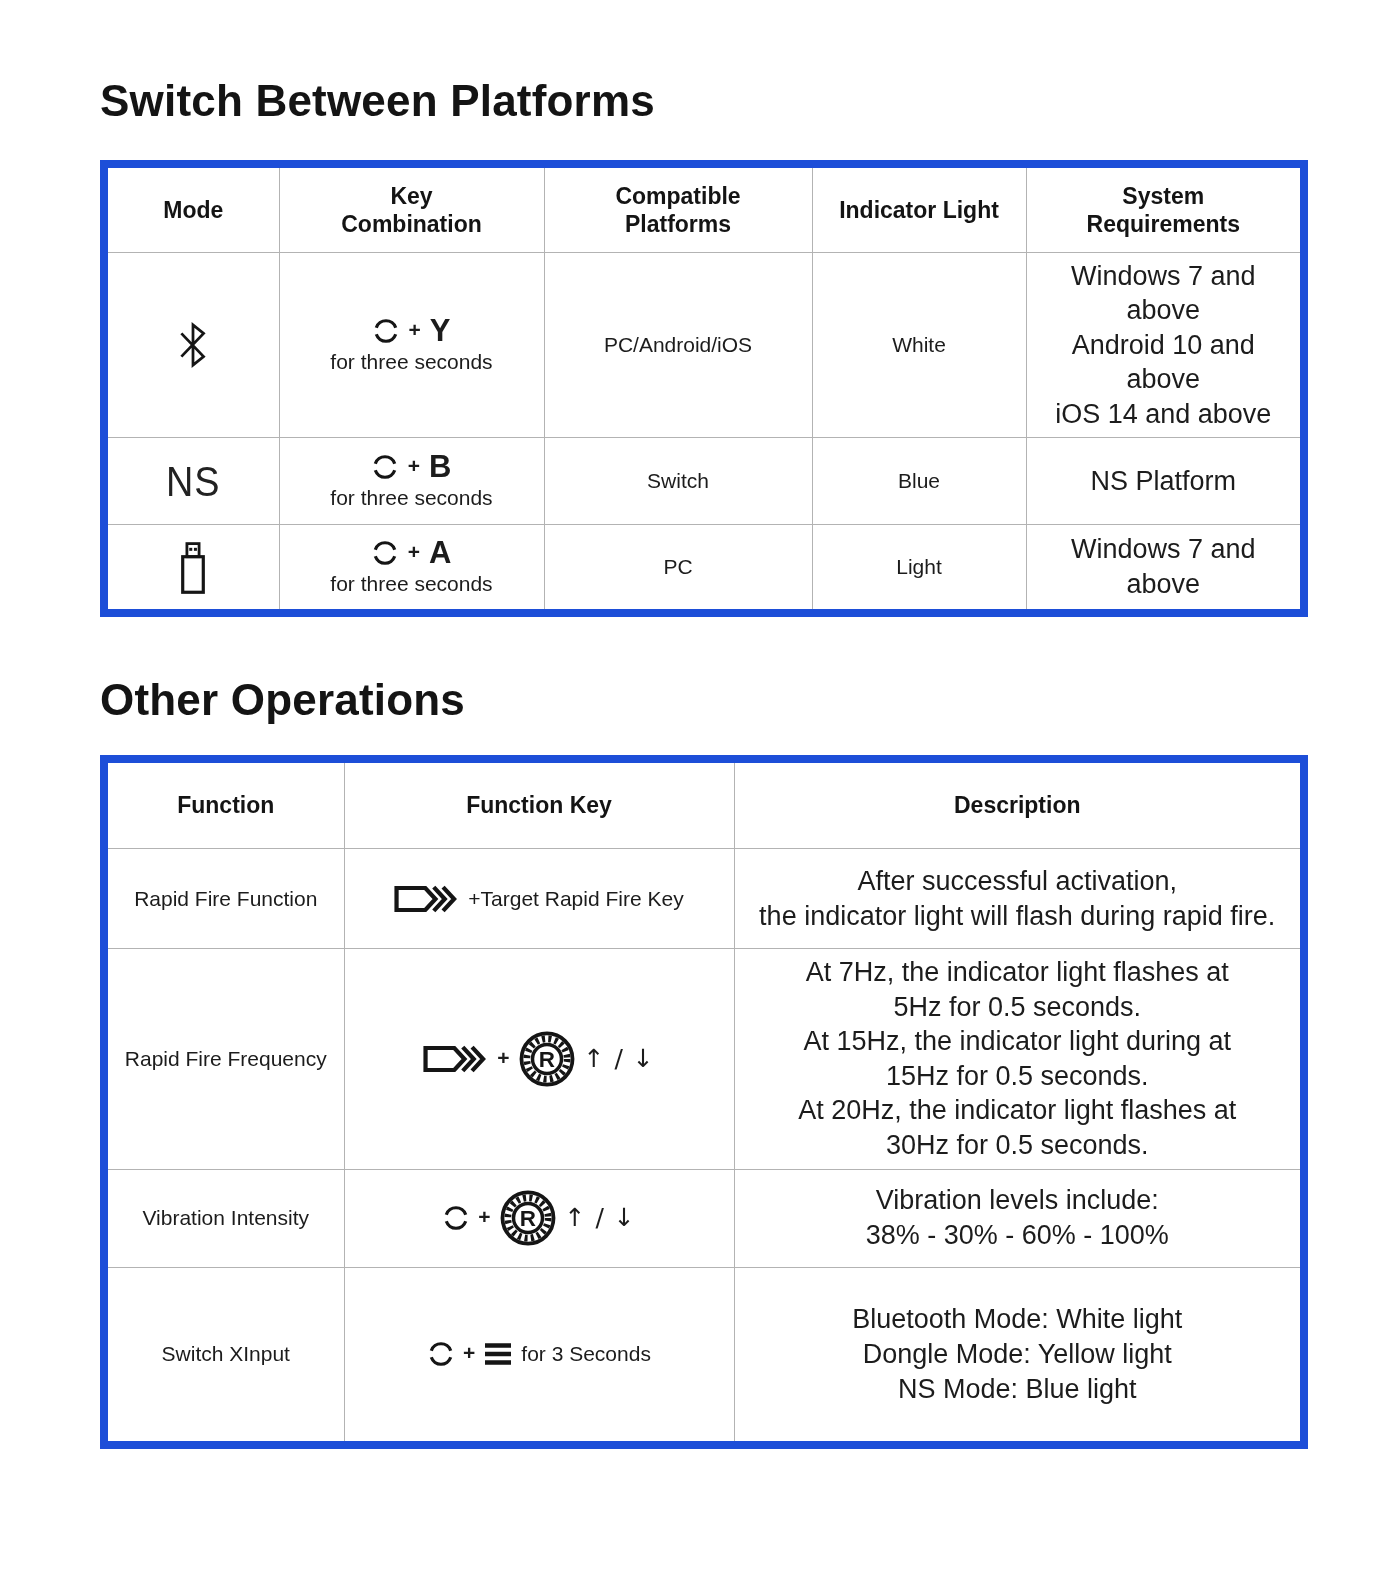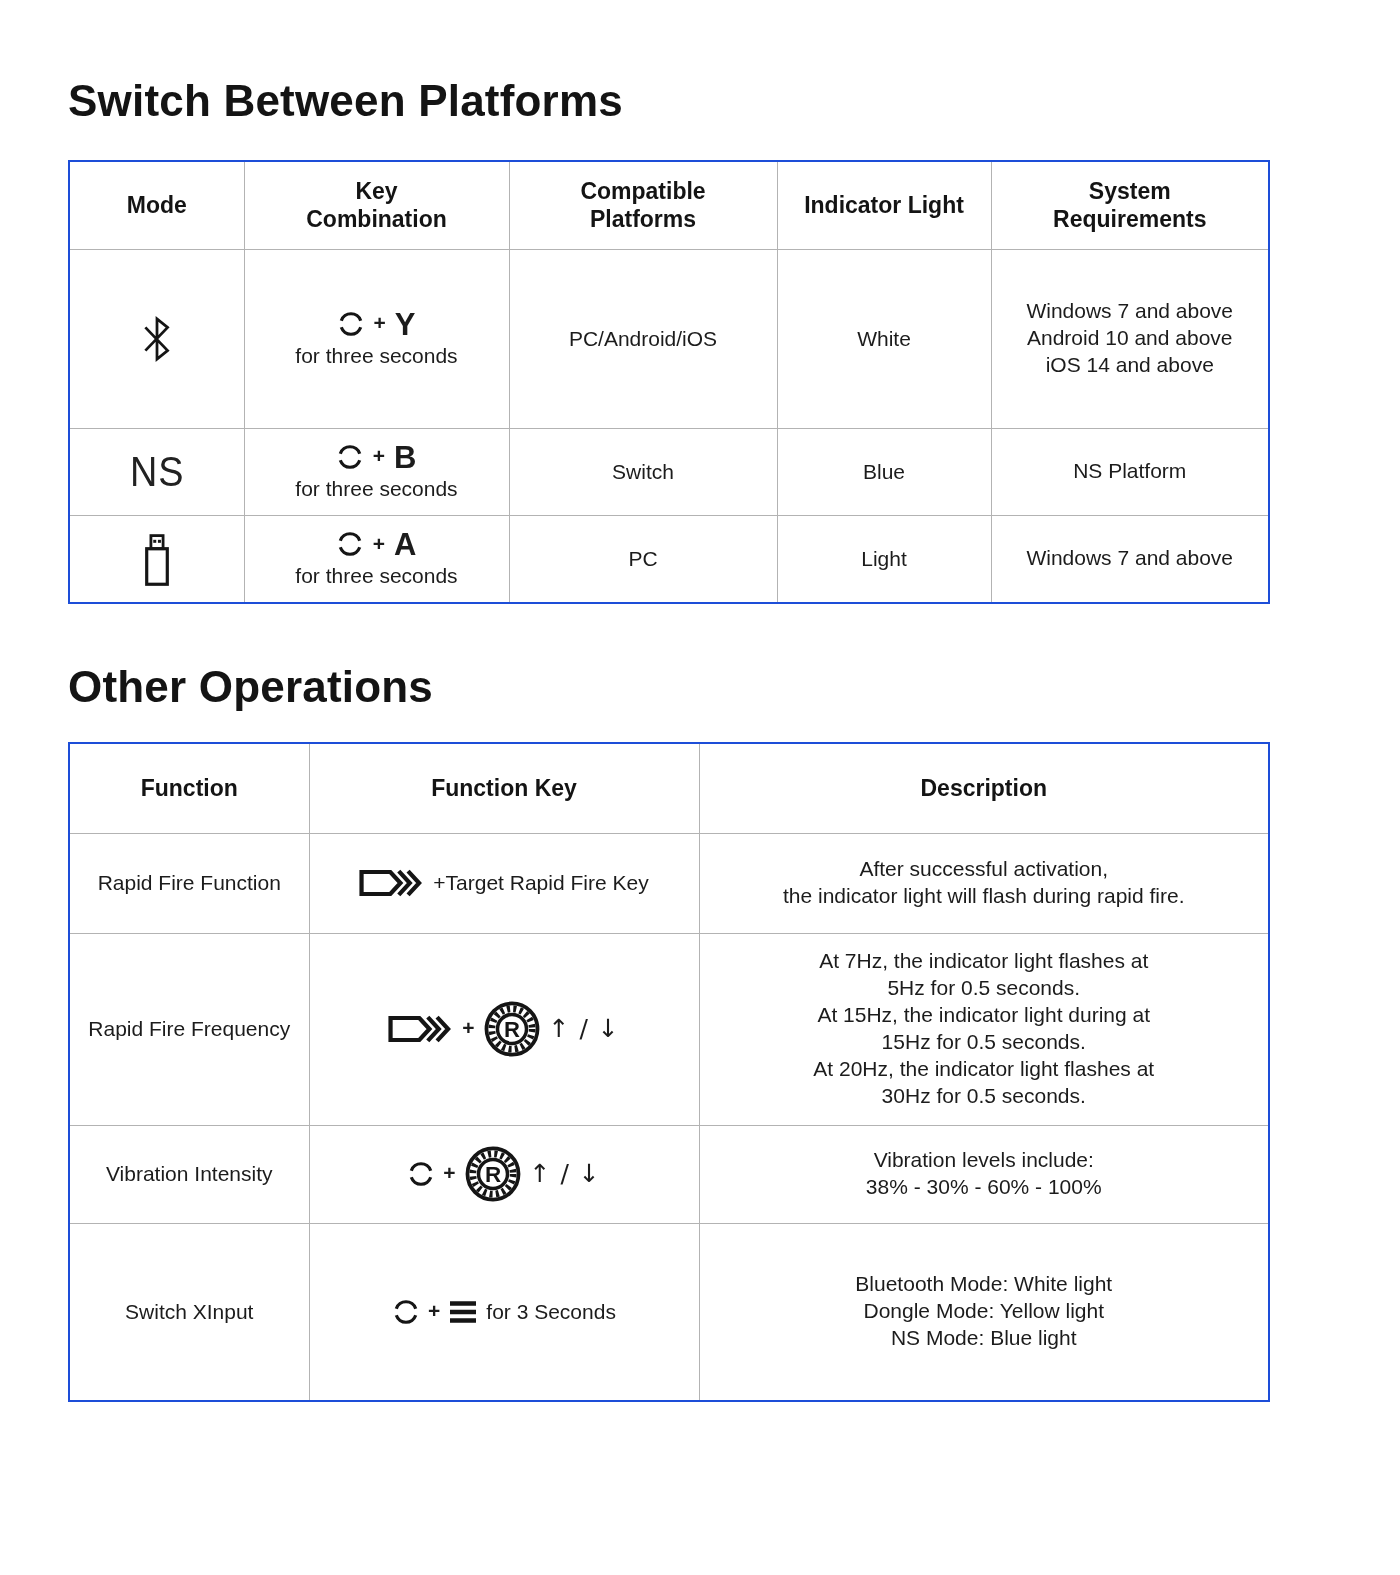--- a/index.html
+++ b/index.html
@@ -6,21 +6,21 @@
     margin: 0;
     padding: 0;
     background: #ffffff;
     font-family: "Liberation Sans", "DejaVu Sans", sans-serif;
     color: #1c1c1c;
   }
   .page {
     width: 1400px;
     height: 1575px;
     box-sizing: border-box;
-    padding: 76px 100px 0 68px;
+    padding: 76px 100px 0 100px;
     background: #ffffff;
   }
   h1.section-title {
     font-size: 44px;
     font-weight: 800;
     letter-spacing: 0.2px;
     margin: 0 0 34px 0;
     color: #141414;
   }
   h1.section-title.second {
@@ -38,21 +38,21 @@
     border: 1.5px solid #b3b3b3;
     text-align: center;
     vertical-align: middle;
     padding: 6px 10px;
     box-sizing: border-box;
     font-size: 21px;
     line-height: 1.22;
     color: #1c1c1c;
   }
   table.doc-table {
-    border: 2px solid #1d4ed8;
+    border: 8px solid #1d4ed8;
   }
   table.doc-table th {
     font-size: 23px;
     font-weight: 700;
     color: #141414;
   }
   
   table.t1 th .hdr-wrap { display: inline-block; max-width: 172px; text-align: center; }
   table.t1 th.col-mode .hdr-wrap { max-width: none; }
 
@@ -104,21 +104,21 @@
     align-items: center;
     justify-content: center;
     gap: 8px;
   }
   .shortcut-text { font-size: 21px; }
   .arrows {
     font-family: "DejaVu Sans", sans-serif;
     font-size: 25px;
     letter-spacing: 1px;
   }
-  .desc-line { font-size: 21px; line-height: 1.28; }
+  .desc-line { font-size: 27px; line-height: 1.28; }
 
   
   .icon-bt      { width: 36px;  height: 52px; display: block; margin: 0 auto; }
   .icon-usb     { width: 34px;  height: 58px; display: block; margin: 0 auto; }
   .icon-circle  { width: 28px;  height: 28px; display: block; }
   .icon-turbo   { width: 66px;  height: 34px; display: block; }
   .icon-dial    { width: 58px;  height: 58px; display: block; }
   .icon-menu    { width: 30px;  height: 24px; display: block; }
   svg .stroke   { stroke: #151515; fill: none; }
   svg .fill     { fill: #151515; }

